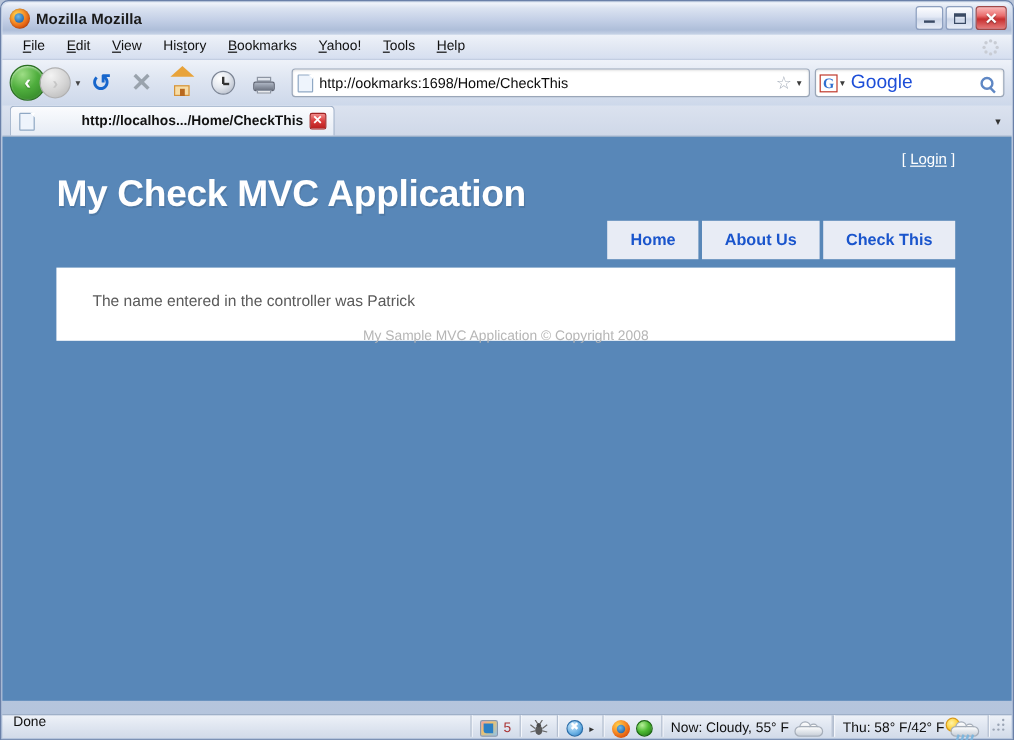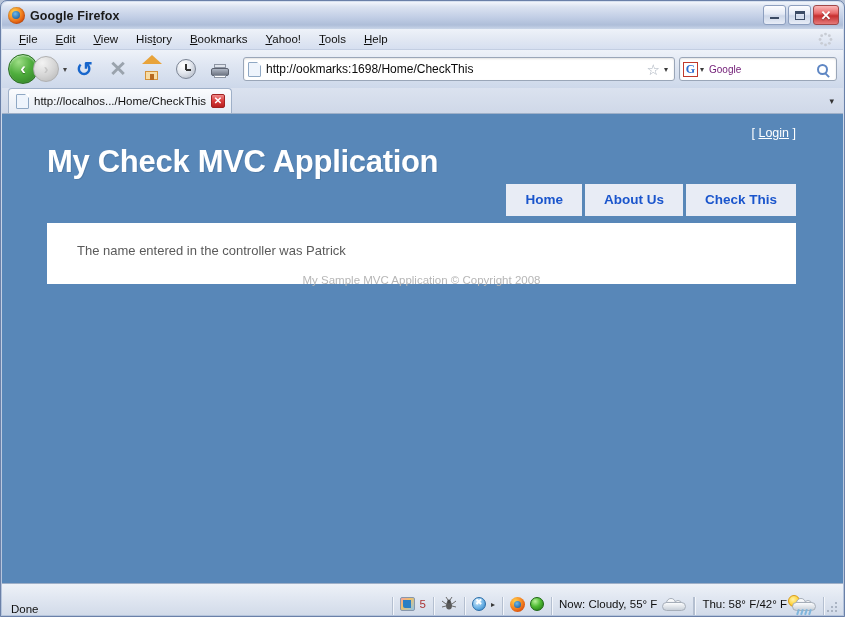--- a/index.html
+++ b/index.html
@@ -156,21 +156,21 @@
     border:1px solid #9aa6b8; border-radius:3px;
     display:flex; align-items:center; box-shadow: inset 0 1px 2px rgba(0,0,0,.12);
   }
   #g-icon {
     width:15px;height:15px;margin:0 2px 0 3px;border:1px solid #c0392b;
     background:#fff; color:#2f6fd0; font-weight:bold; font-size:12px;
     display:flex;align-items:center;justify-content:center;line-height:1;
     font-family:"Liberation Serif", serif;
   }
   #search-drop{font-size:8px;color:#3b3b3b;margin-right:5px;}
-  #search-ph{flex:1 1 auto;font-size:10px;color:#701a75;}
+  #search-ph{flex:1 1 auto;font-size:16px;color:#1d4ed8;}
   #mag {
     width:11px;height:11px;border:2px solid #5f87c4;border-radius:50%;
     margin-right:8px;position:relative;flex:0 0 auto;
   }
   #mag::after{content:"";position:absolute;width:2px;height:6px;background:#5f87c4;
     right:-2px;bottom:-5px;transform:rotate(-45deg);}
 
   
   #tabstrip {
     position: absolute; left: 1px; top: 87px;
@@ -179,21 +179,21 @@
     border-bottom: 1px solid #9fb0c8;
     display:flex; align-items:flex-end;
   }
   #tab1 {
     height: 25px; margin-left: 6px; padding: 0 6px 0 7px;
     background: linear-gradient(to bottom, #fbfcfe 0%, #eef2f8 60%, #e6ecf5 100%);
     border: 1px solid #9fb0c8; border-bottom: none;
     border-radius: 4px 4px 0 0;
     display: flex; align-items: center; gap: 5px;
   }
-  #tab1-label { font-size: 11.5px; font-weight: normal; color: #121212; white-space: nowrap; }
+  #tab1-label { font-size: 11.5px; font-weight: bold; color: #121212; white-space: nowrap; margin-left: 34px; }
   #tab-close {
     width: 14px; height: 14px; border-radius: 2px;
     background: linear-gradient(to bottom, #f08a8a 0%, #d93b3b 50%, #b82020 100%);
     border:1px solid #a02222; color:#fff; font-size:10px; font-weight:bold;
     display:flex;align-items:center;justify-content:center; line-height:1;
   }
   #tabstrip-spacer { flex: 1 1 auto; }
   #tablist-drop { font-size: 9px; color:#333; margin-right:9px; margin-bottom:7px; }
 
   
@@ -239,24 +239,24 @@
   }
   #content-footer {
     position: absolute; left: 0; right: 0; top: 51px;
     text-align: center;
     font-size: 11.5px; color: #b6b6b6;
   }
 
   
   #statusbar {
     position: absolute; left: 1px; bottom: 1px;
-    width: 841px; height: 32px;
+    width: 841px; height: 20px;
     background: linear-gradient(to bottom, #eef2f8 0%, #e2e8f2 40%, #d2dbe9 100%);
     border-top: 1px solid #9fb0c8;
-    display: flex; align-items: flex-end;
+    display: flex; align-items: flex-start;
     font-size: 11.5px; color: #101010;
   }
   #status-text { flex: 1 1 auto; padding-left: 9px; }
   .sb-sep { width:1px; height:18px; background:#b4bfd0; box-shadow: 1px 0 0 #f3f6fb; }
   .sb-cell { display:flex; align-items:center; gap:5px; padding: 0 7px; height:22px; }
   #rss-icon {
     width:15px;height:14px;border-radius:2px; position:relative;
     background: linear-gradient(135deg,#f4a0a0 0%, #f0c26a 40%, #8ec4ea 100%);
     border:1px solid #8897ab;
   }
@@ -313,21 +313,21 @@
   }
   #grip span{ position:absolute; width:2px;height:2px;background:#9aa4b4; border-radius:1px;}
 </style>
 </head>
 <body>
 
 <div id="window">
 
   <div id="titlebar">
     <div id="ff-logo"></div>
-    <div id="title-text">Google Firefox</div>
+    <div id="title-text">Mozilla Mozilla</div>
     <div id="win-buttons">
       <div class="winbtn">
           <div class="wb-min"></div>
         </div>
       <div class="winbtn">
           <div class="wb-max"></div>
         </div>
       <div class="winbtn close">
           <span class="wb-x">✕</span>
         </div>

